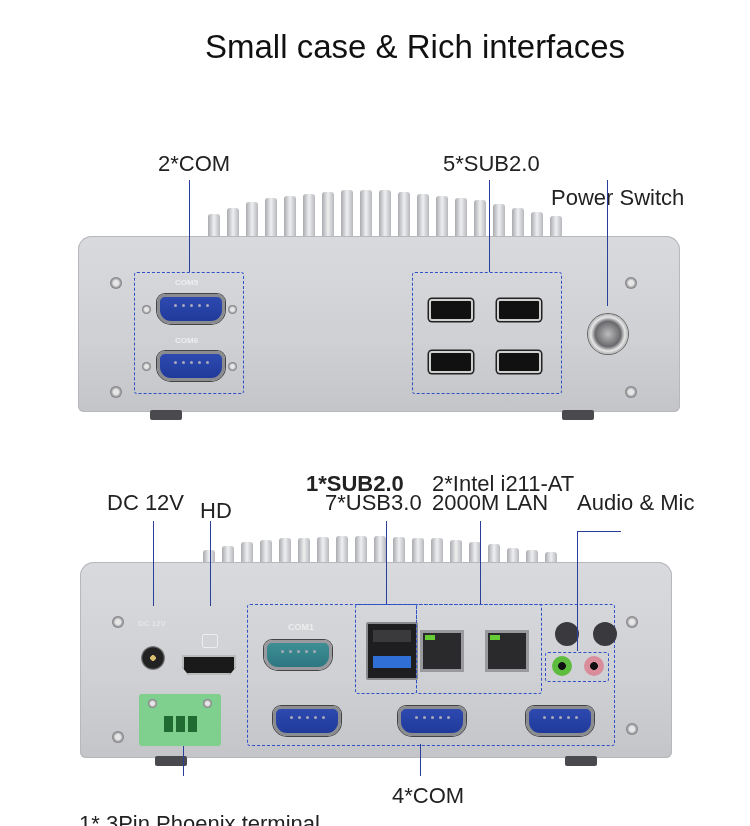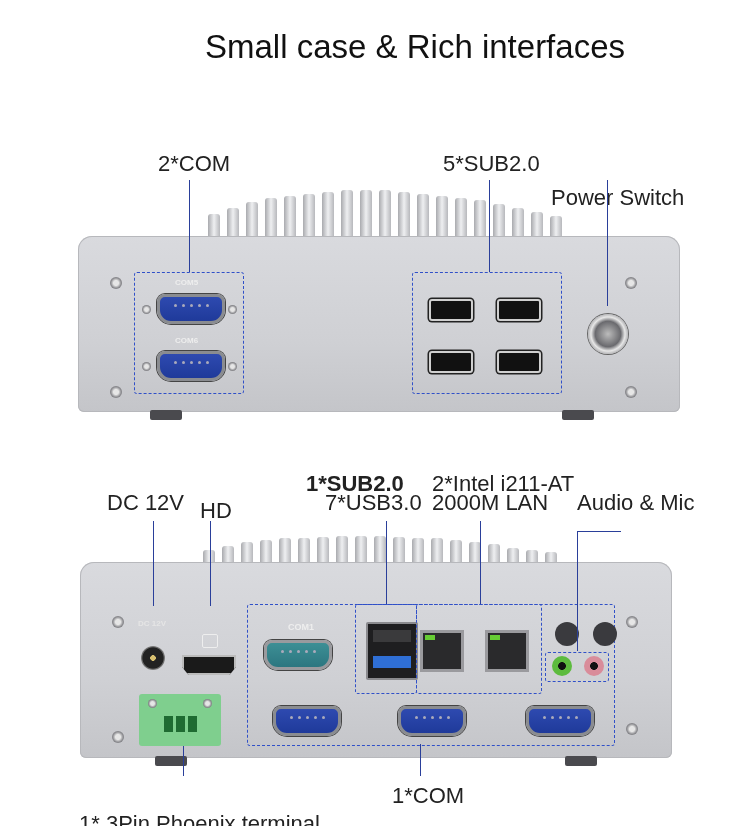--- a/index.html
+++ b/index.html
@@ -195,21 +195,21 @@
   <div class="abs db9" style="left:526px;top:706px;width:62px;height:24px;">
     <div class="pins">
         <span class="pin"></span>
         <span class="pin"></span>
         <span class="pin"></span>
         <span class="pin"></span>
         <span class="pin"></span>
       </div>
   </div>
   <div class="abs vline" style="left:420px;top:744px;height:32px;"></div>
-  <div class="abs lbl" style="left:392px;top:785px;">1*COM</div>
+  <div class="abs lbl" style="left:392px;top:785px;">4*COM</div>
 
   <div class="abs vline" style="left:386px;top:521px;height:83px;"></div>
   <div class="abs dash" style="left:355px;top:604px;width:60px;height:88px;"></div>
   <div class="abs" style="left:366px;top:622px;width:48px;height:54px;background:#1e1e20;border:2px solid #8a8a8e;border-radius:2px;">
     <div class="abs" style="left:5px;top:6px;width:38px;height:12px;background:#3a3a3c;"></div>
     <div class="abs" style="left:5px;top:32px;width:38px;height:12px;background:#2f6fd6;"></div>
   </div>
 
   <div class="abs vline" style="left:480px;top:521px;height:83px;"></div>
   <div class="abs dash" style="left:416px;top:604px;width:124px;height:88px;"></div>

